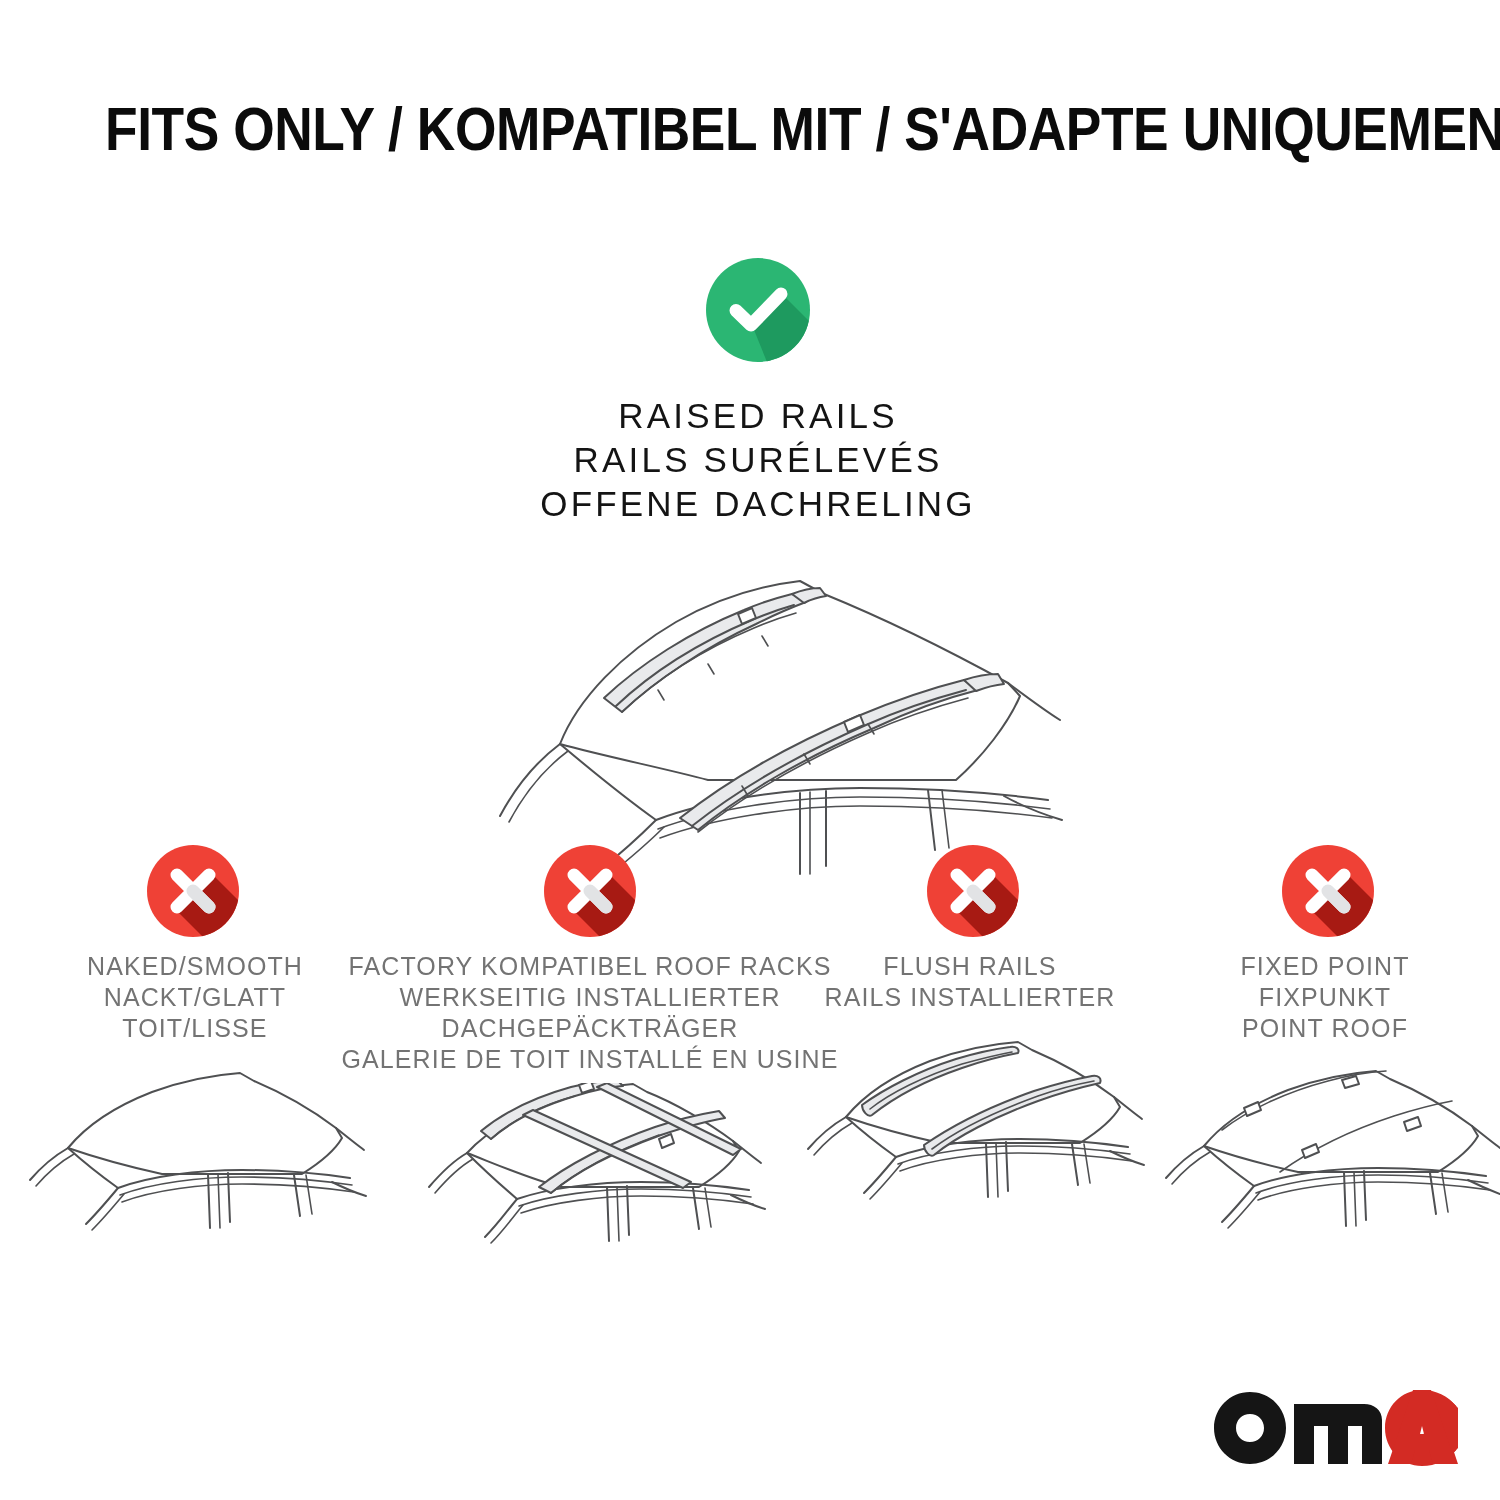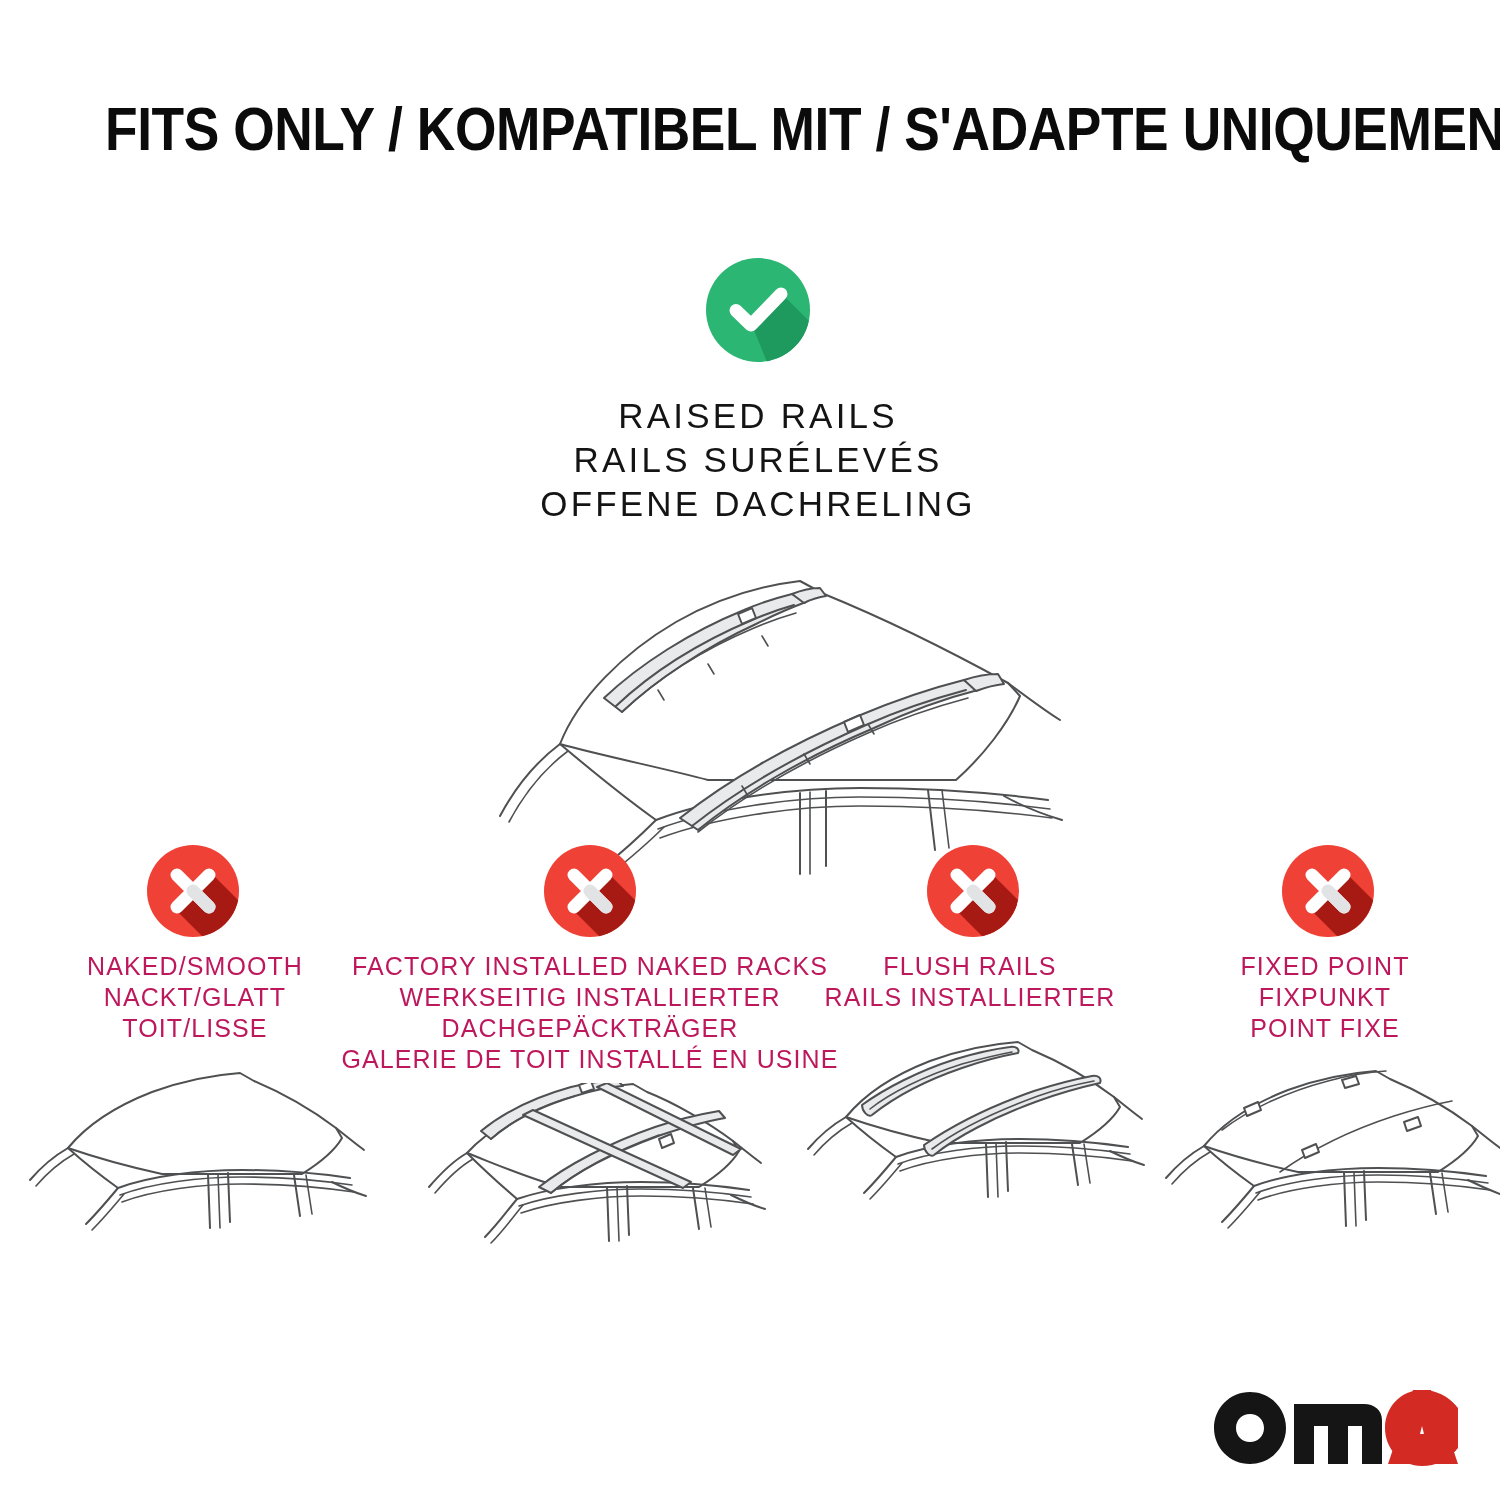--- a/index.html
+++ b/index.html
@@ -95,21 +95,21 @@
 
   .badge-sm { position: relative; width: 92px; height: 92px; }
   .badge-sm svg { display: block; width: 92px; height: 92px; }
 
   .col-labels { margin-top: 14px; text-align: center; }
   .col-labels .lbl {
     font-size: 25px;
     line-height: 31px;
     letter-spacing: 1.1px;
     font-weight: 400;
-    color: #be185d;
+    color: #737373;
     white-space: nowrap;
   }
 
   .col-art { margin-top: 16px; }
   .col-art svg { display: block; }
 
   
   .col-0 .col-art { margin-top: 20px; margin-left: -6px; }
   .col-1 .col-art { margin-top: 8px;  margin-left: 2px; }
   .col-2 .col-art { margin-top: 24px; margin-left: 0px; }
@@ -285,21 +285,21 @@
         <g clip-path="url(#clipRed1)">
           <polygon points="46,46 64,28 92,56 92,92 56,92 28,64" fill="#A71A13"></polygon>
         </g>
         <path d="M30 30 L 62 62 M62 30 L 30 62" fill="none" stroke="#FFFFFF" stroke-width="13" stroke-linecap="round"></path>
         <g clip-path="url(#clipRed1)">
           <path d="M46 46 L 62 62" fill="none" stroke="#E2E3E5" stroke-width="13" stroke-linecap="round"></path>
         </g>
       </svg>
     </div>
     <div class="col-labels">
-      <div class="lbl">FACTORY INSTALLED NAKED RACKS</div>
+      <div class="lbl">FACTORY KOMPATIBEL ROOF RACKS</div>
       <div class="lbl">WERKSEITIG INSTALLIERTER</div>
       <div class="lbl">DACHGEPÄCKTRÄGER</div>
       <div class="lbl">GALERIE DE TOIT INSTALLÉ EN USINE</div>
     </div>
     <div class="col-art art">
       <svg width="360" height="230" viewBox="0 0 360 230" xmlns="http://www.w3.org/2000/svg">
         <path class="fill-white" d="M56 70 C 74 50 104 32 140 18 C 168 8 196 3 222 1 L 236 9
                  C 264 20 298 40 322 58 L 328 68 C 320 82 304 94 288 104 L 150 104 C 116 95 82 80 56 70 Z"></path>
         <path d="M56 70 C 42 78 30 90 18 104"></path>
         <path class="thin" d="M62 76 C 48 84 36 96 24 110"></path>
@@ -403,21 +403,21 @@
         </g>
         <path d="M30 30 L 62 62 M62 30 L 30 62" fill="none" stroke="#FFFFFF" stroke-width="13" stroke-linecap="round"></path>
         <g clip-path="url(#clipRed3)">
           <path d="M46 46 L 62 62" fill="none" stroke="#E2E3E5" stroke-width="13" stroke-linecap="round"></path>
         </g>
       </svg>
     </div>
     <div class="col-labels">
       <div class="lbl">FIXED POINT</div>
       <div class="lbl">FIXPUNKT</div>
-      <div class="lbl">POINT FIXE</div>
+      <div class="lbl">POINT ROOF</div>
     </div>
     <div class="col-art art">
       <svg width="350" height="230" viewBox="0 0 350 230" xmlns="http://www.w3.org/2000/svg">
         <path class="fill-white" d="M52 78 C 70 56 100 36 136 22 C 166 11 196 5 224 3 L 238 11
                  C 264 22 296 40 320 58 L 326 68 C 318 82 302 94 286 104 L 146 104 C 114 97 78 87 52 78 Z"></path>
         <path d="M52 78 C 38 86 26 96 14 110"></path>
         <path class="thin" d="M58 84 C 44 92 32 102 20 116"></path>
         <path d="M52 78 C 72 96 88 108 102 118"></path>
         <path d="M102 118 C 134 106 182 100 226 100 C 268 100 300 103 334 108"></path>
         <path class="thin" d="M104 125 C 136 113 184 107 226 107 C 268 107 302 110 336 115"></path>

